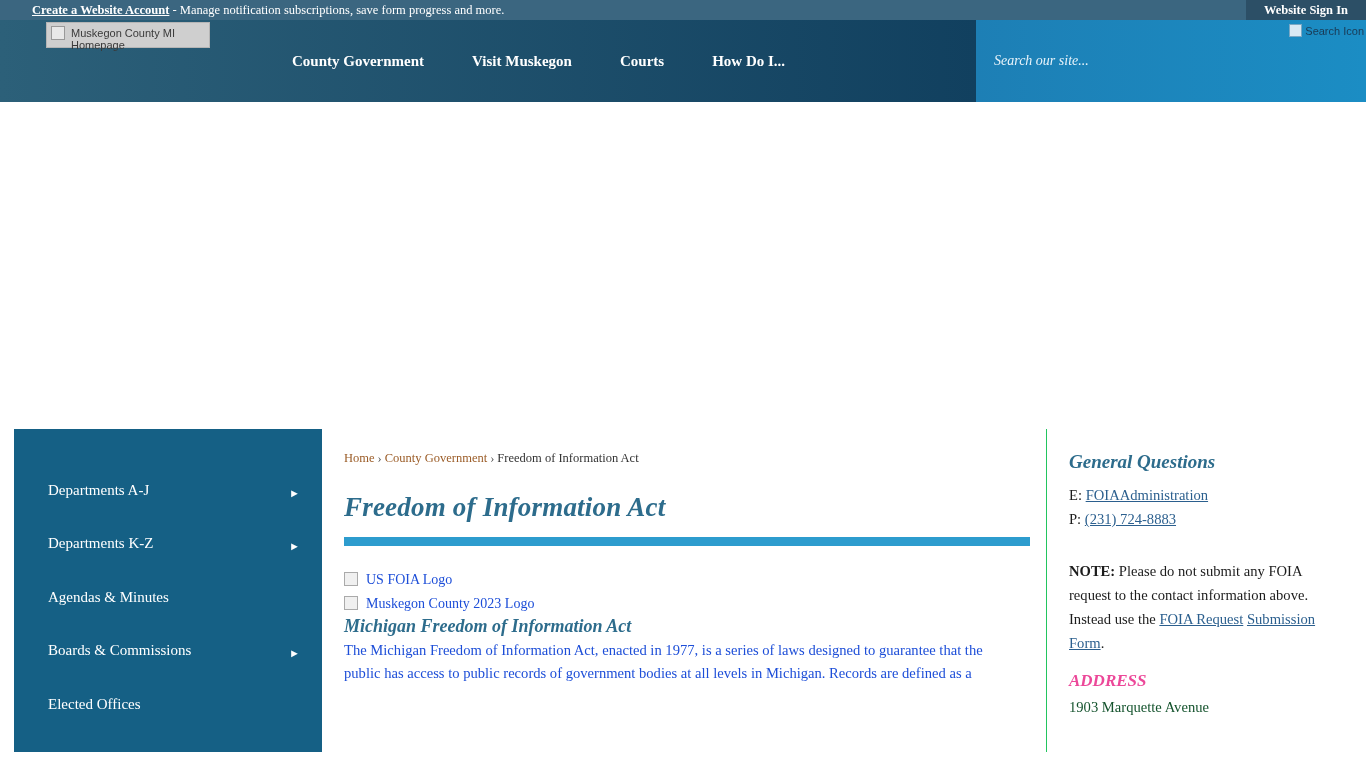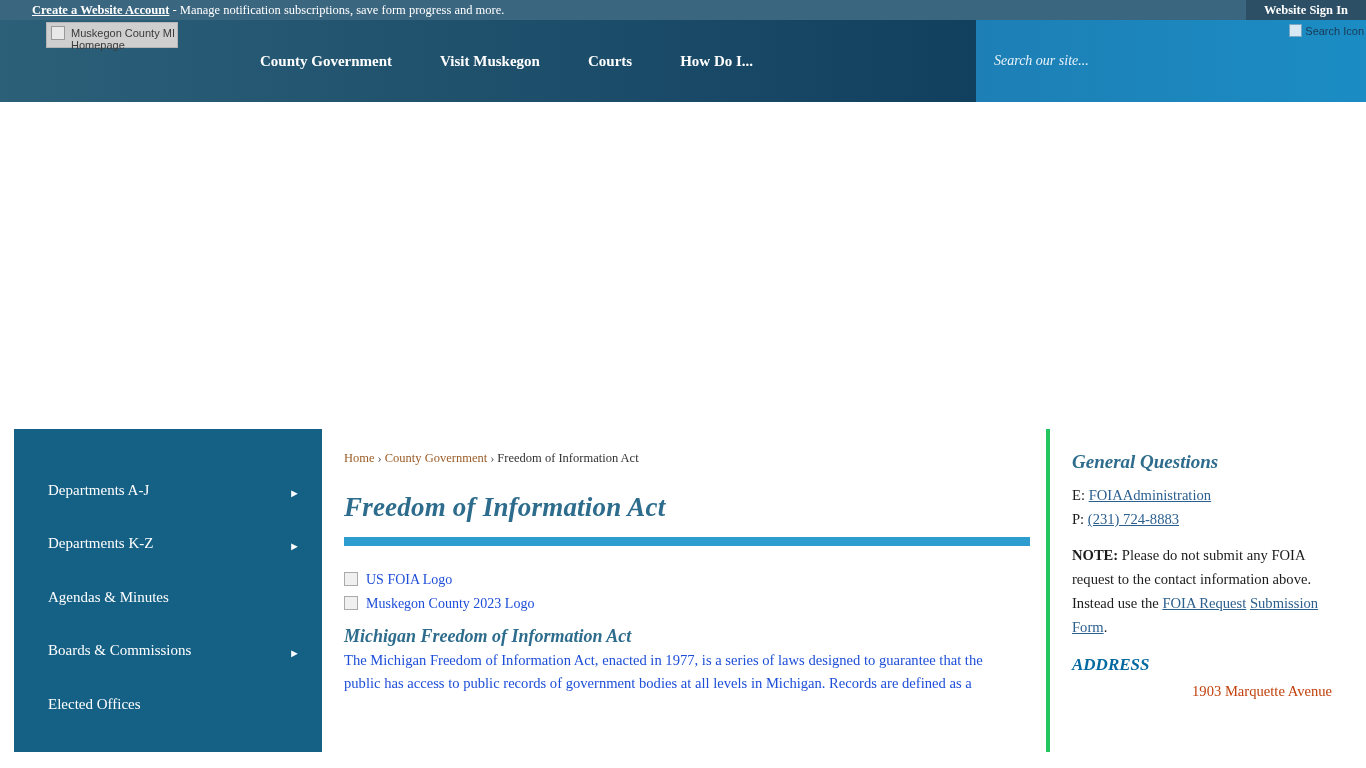--- a/index.html
+++ b/index.html
@@ -51,21 +51,21 @@
     display: flex;
     position: relative;
   }
   .header-left {
     flex: 0 0 976px;
     background: linear-gradient(to right, #2c6079, #11405f);
     display: flex;
     align-items: center;
   }
   .logo-box {
-    width: 132px;
+    width: 164px;
     height: 26px;
     margin-left: 46px;
     background: #cfcfcf;
     border: 1px solid #b5b5b5;
     position: relative;
     align-self: flex-start;
     margin-top: 2px;
     font-size: 11px;
     color: #444;
   }
@@ -211,73 +211,72 @@
     margin-right: 8px;
   }
   .img-row .line2 {
     margin-top: 0px;
   }
   .section-head {
     font-size: 18px;
     font-style: italic;
     font-weight: bold;
     color: #2d6c8c;
-    margin: 10px 0 2px 0;
+    margin: 0 0 2px 0;
     font-family: Liberation Serif, serif;
   }
   .body-text {
     font-size: 14.6px;
     line-height: 23px;
     color: #1d4ed8;
   }
 
   
   .rail {
     width: 306px;
     flex: 0 0 306px;
-    border-left: 4px solid #22c55e;
+    border-left: 1px solid #22c55e;
     padding: 22px 20px 0 22px;
   }
   .rail-head {
     font-size: 19px;
     font-style: italic;
     font-weight: bold;
     color: #2d6c8c;
     margin: 0 0 10px 0;
   }
   .rail-line {
     font-size: 14.6px;
     line-height: 24px;
     color: #1c1c1c;
   }
   .rail-line a {
     color: #2b5f8e;
     text-decoration: underline;
   }
   .rail-note {
-    margin-top: 12px;
+    margin-top: 28px;
     font-size: 14.6px;
     line-height: 24px;
     color: #1c1c1c;
   }
   .rail-note b { font-weight: bold; }
   .rail-note a { color: #2b5f8e; text-decoration: underline; }
   .rail-address {
     margin-top: 16px;
     font-size: 17px;
     font-style: italic;
     font-weight: bold;
-    color: #0369a1;
+    color: #ec4899;
   }
   .rail-address-line {
     font-size: 14.6px;
     line-height: 24px;
-    color: #c2410c;
+    color: #14532d;
     margin-top: 4px;
-    text-align: right;
   }
 </style>
 </head>
 <body>
 
 <div class="top-bar">
   <div class="top-bar-left">
     <a href="#" class="create-account">Create a Website Account</a>
     <span class="tagline">- Manage notification subscriptions, save form progress and more.</span>
   </div>

